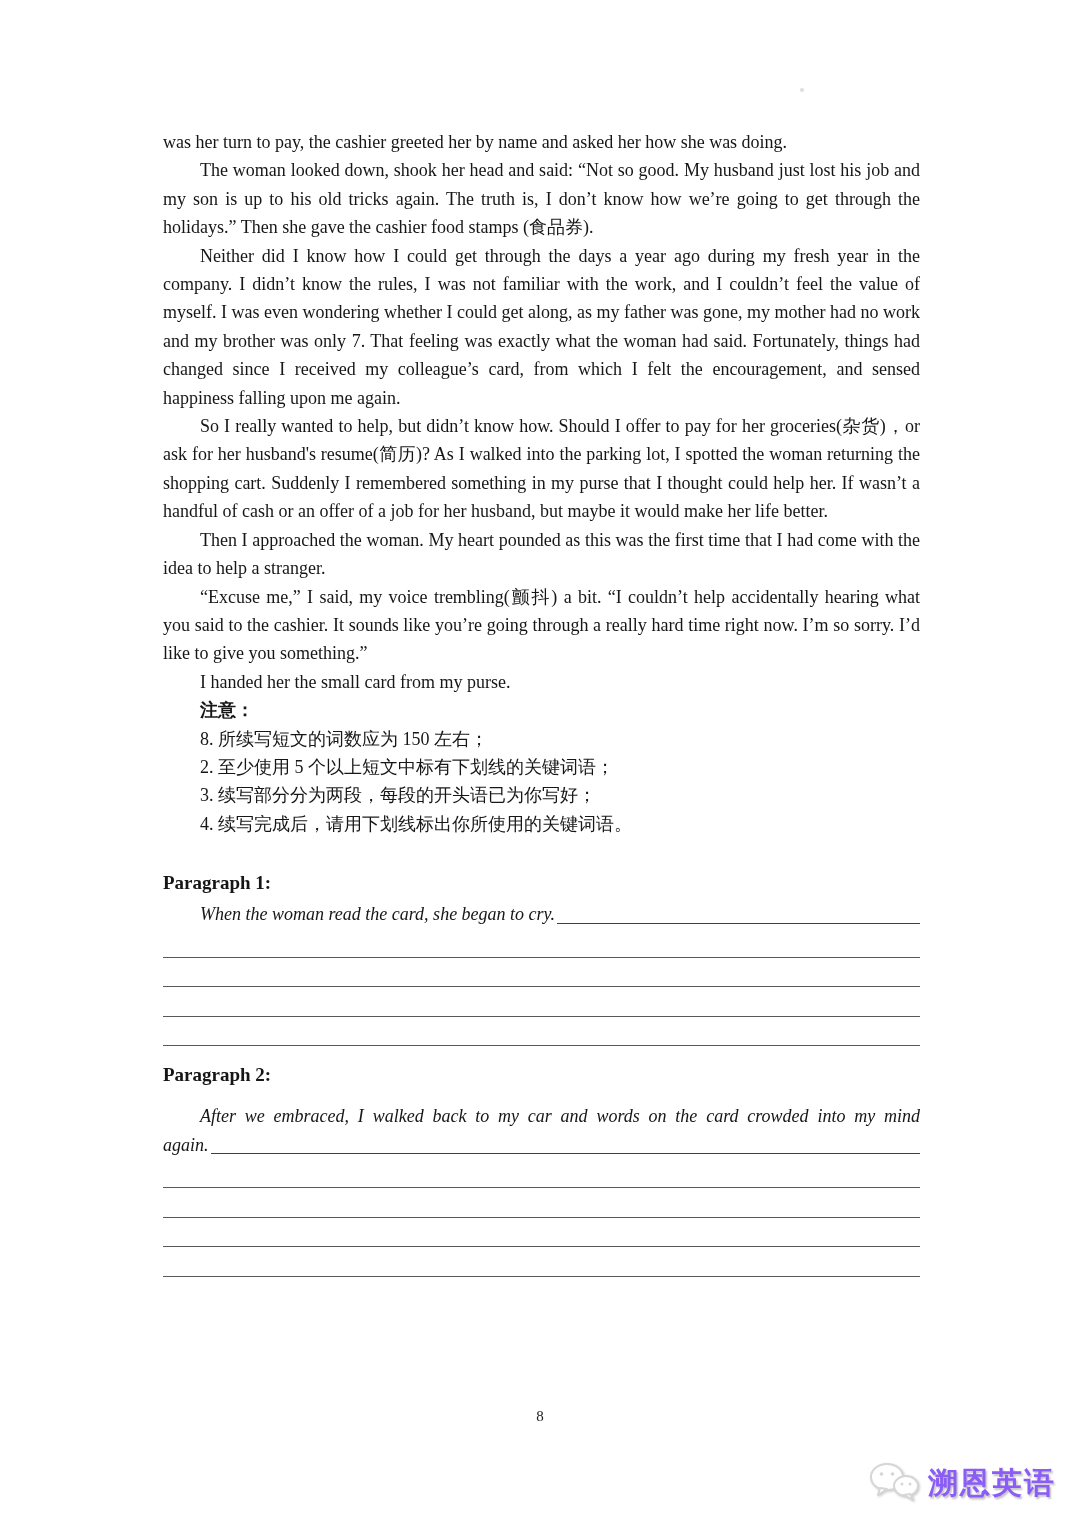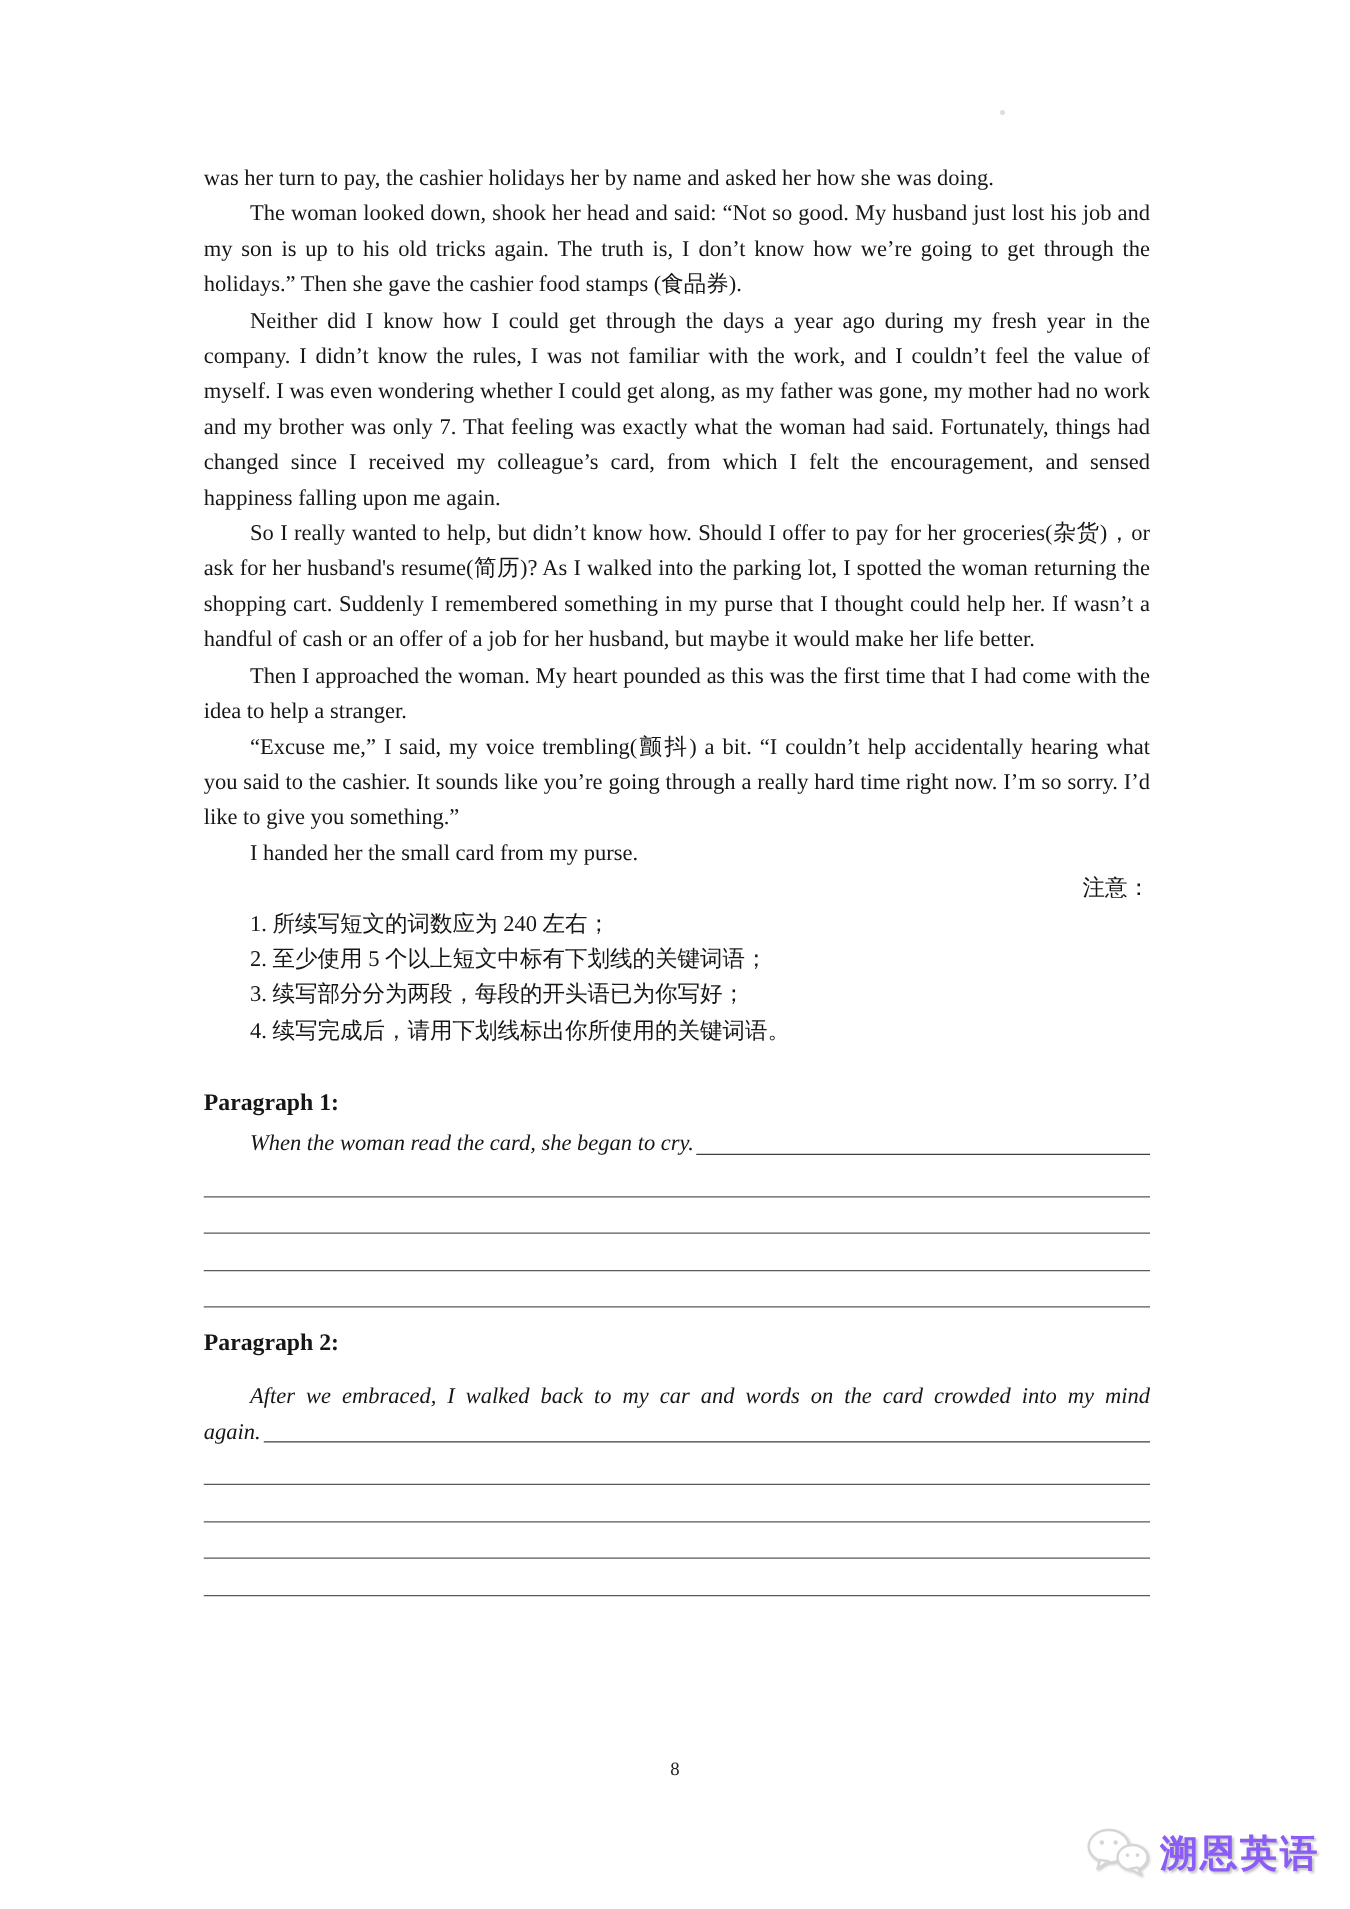--- a/index.html
+++ b/index.html
@@ -10,21 +10,21 @@
   }
   .content{position:absolute;left:163px;top:128px;width:757px;}
 
   
   .para{margin:0;font-size:18px;line-height:28.4px;text-align:justify;text-indent:37px;}
   .para.no-indent{text-indent:0;}
   .u{text-underline-offset:3.5px;text-decoration-thickness:1.2px;}
 
   
   .notes{padding-left:37px;font-size:18px;line-height:28.4px;margin-bottom:30px;}
-  .notes-label{font-weight:normal;text-align:right;}
+  .notes-label{font-weight:bold;}
   .note-item{}
 
   
   .w-section{margin-top:0;}
   .w-section + .w-section{margin-top:14px;}
   .w-heading{font-weight:bold;font-size:19px;line-height:30px;margin-bottom:2px;}
   .opener-just{font-size:18px;line-height:28.4px;font-style:italic;text-align:justify;text-align-last:justify;}
   .opener-just.first{text-indent:37px;margin-top:12px;}
   .opener-row{display:flex;font-size:18px;line-height:28.4px;}
   .opener-row.first{padding-left:37px;}
@@ -46,33 +46,33 @@
   
   .speck{position:absolute;left:800px;top:88px;width:4px;height:4px;border-radius:50%;background:#dedede;}
 </style>
 </head>
 <body>
 
 <div class="speck"></div>
 
 <main class="content">
   <section id="passage">
-      <p class="para no-indent"><span>was her turn to pay, the cashier holidays her by name and asked her how she was doing.</span></p>
+      <p class="para no-indent"><span>was her turn to pay, the cashier greeted her by name and asked her how she was doing.</span></p>
       <p class="para"><span>The woman looked down, shook her head and said: “Not so good. My husband just lost his job and my son is up to his old tricks again. The truth is, I don’t know how we’re going to get through the holidays.” Then she gave the cashier food stamps (食品券).</span></p>
       <p class="para"><span>Neither did I know how I could </span><span class="u">get through</span><span> the days a year ago during my fresh year in the company. I didn’t know the rules, I was not familiar with the work, and I couldn’t feel the value of myself. I was even wondering whether I could get along, as my father was gone, my mother had no work and my brother was only 7. That feeling was exactly what the woman had said. Fortunately, things had changed since I received my </span><span class="u">colleague</span><span>’s card, from which I felt the </span><span class="u">encouragement</span><span>, and sensed </span><span class="u">happiness </span><span>falling upon me again.</span></p>
       <p class="para"><span>So I really wanted to </span><span class="u">help</span><span>, but didn’t know how. Should I offer to pay for her groceries(杂货)，or ask for her husband's resume(简历)? As I walked into the parking lot, I spotted the woman returning the shopping cart. Suddenly I remembered something in my </span><span class="u">purse</span><span> that I thought could help her. If wasn’t a handful of cash or an offer of a job for her husband, but maybe it would make her life better.</span></p>
       <p class="para"><span>Then I approached the woman. My heart pounded as this was the first time that I had come with the idea to help a </span><span class="u">stranger</span><span>.</span></p>
       <p class="para"><span>“Excuse me,” I said, my voice trembling(颤抖) a bit. “I couldn’t help accidentally hearing what you said to the cashier. It sounds like you’re going through a really hard time right now. I’m so sorry. I’d like to give you something.”</span></p>
       <p class="para"><span>I handed her the small </span><span class="u">card</span><span> from my purse.</span></p>
     </section>
 
   <section class="notes">
     <div class="notes-label">注意：</div>
     <div id="notes-list">
-        <div class="note-item">1. 所续写短文的词数应为 240 左右；</div>
+        <div class="note-item">8. 所续写短文的词数应为 150 左右；</div>
         <div class="note-item">2. 至少使用 5 个以上短文中标有下划线的关键词语；</div>
         <div class="note-item">3. 续写部分分为两段，每段的开头语已为你写好；</div>
         <div class="note-item">4. 续写完成后，请用下划线标出你所使用的关键词语。</div>
       </div>
   </section>
 
   <div id="writing">
       <div class="w-section">
         <div class="w-heading">Paragraph 1:</div>
         <div class="opener-row first">

